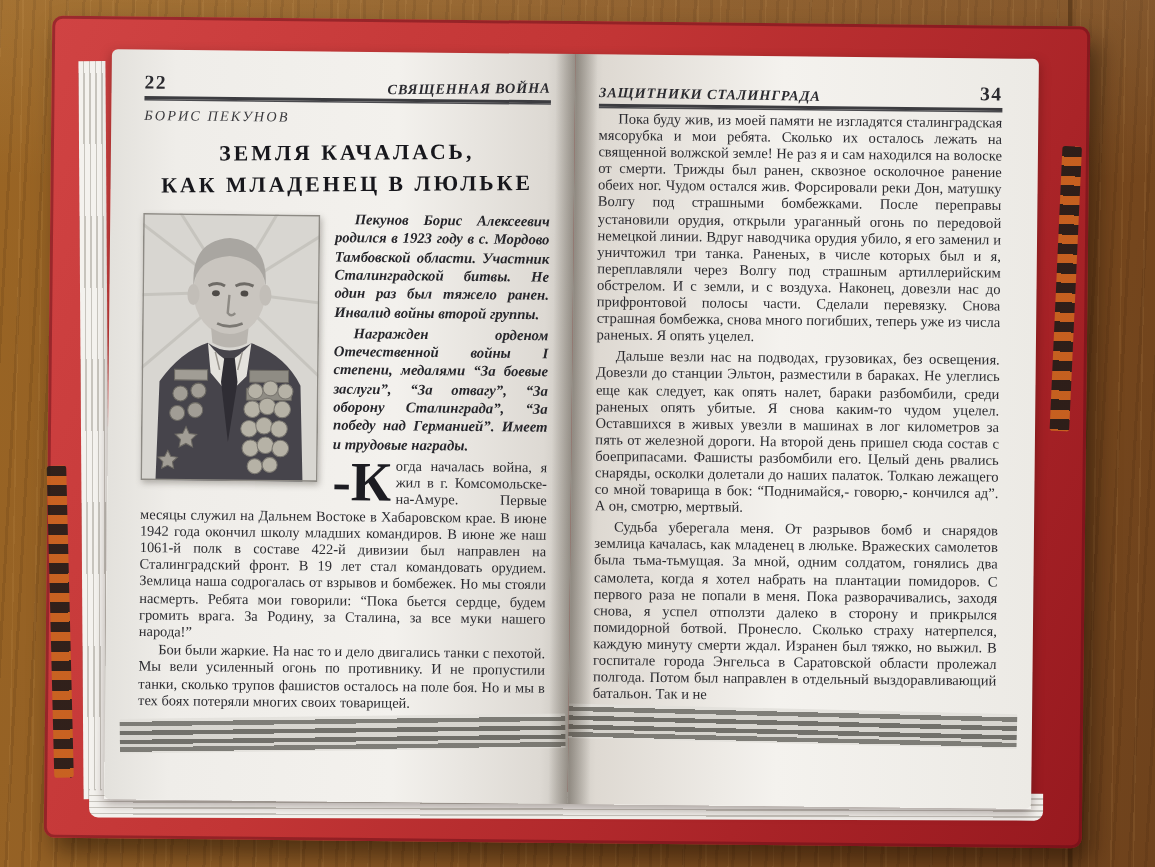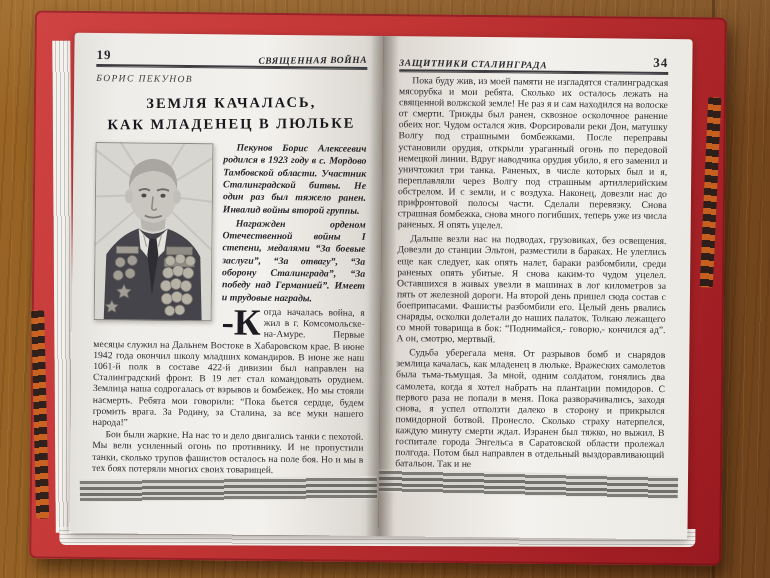--- a/index.html
+++ b/index.html
@@ -93,21 +93,21 @@
   <div class="cover-ribbon ribbon-left"></div>
   <div class="cover-ribbon ribbon-right"></div>
   <div class="stack-left"></div>
   <div class="stack-bottom"></div>
 
   <div class="spread">
 
     <div class="page left">
       <div class="page-inner">
         <div class="pg-header">
-          <span class="pg-num">19</span>
+          <span class="pg-num">22</span>
           <span class="running">СВЯЩЕННАЯ ВОЙНА</span>
         </div>
         <div class="author-line">БОРИС ПЕКУНОВ</div>
         <div class="story-title">
           <span>ЗЕМЛЯ КАЧАЛАСЬ,</span><br>
           <span>КАК МЛАДЕНЕЦ В ЛЮЛЬКЕ</span>
         </div>
 
         <div class="photo-wrap">
           <svg viewBox="0 0 118 178" xmlns="http://www.w3.org/2000/svg">

